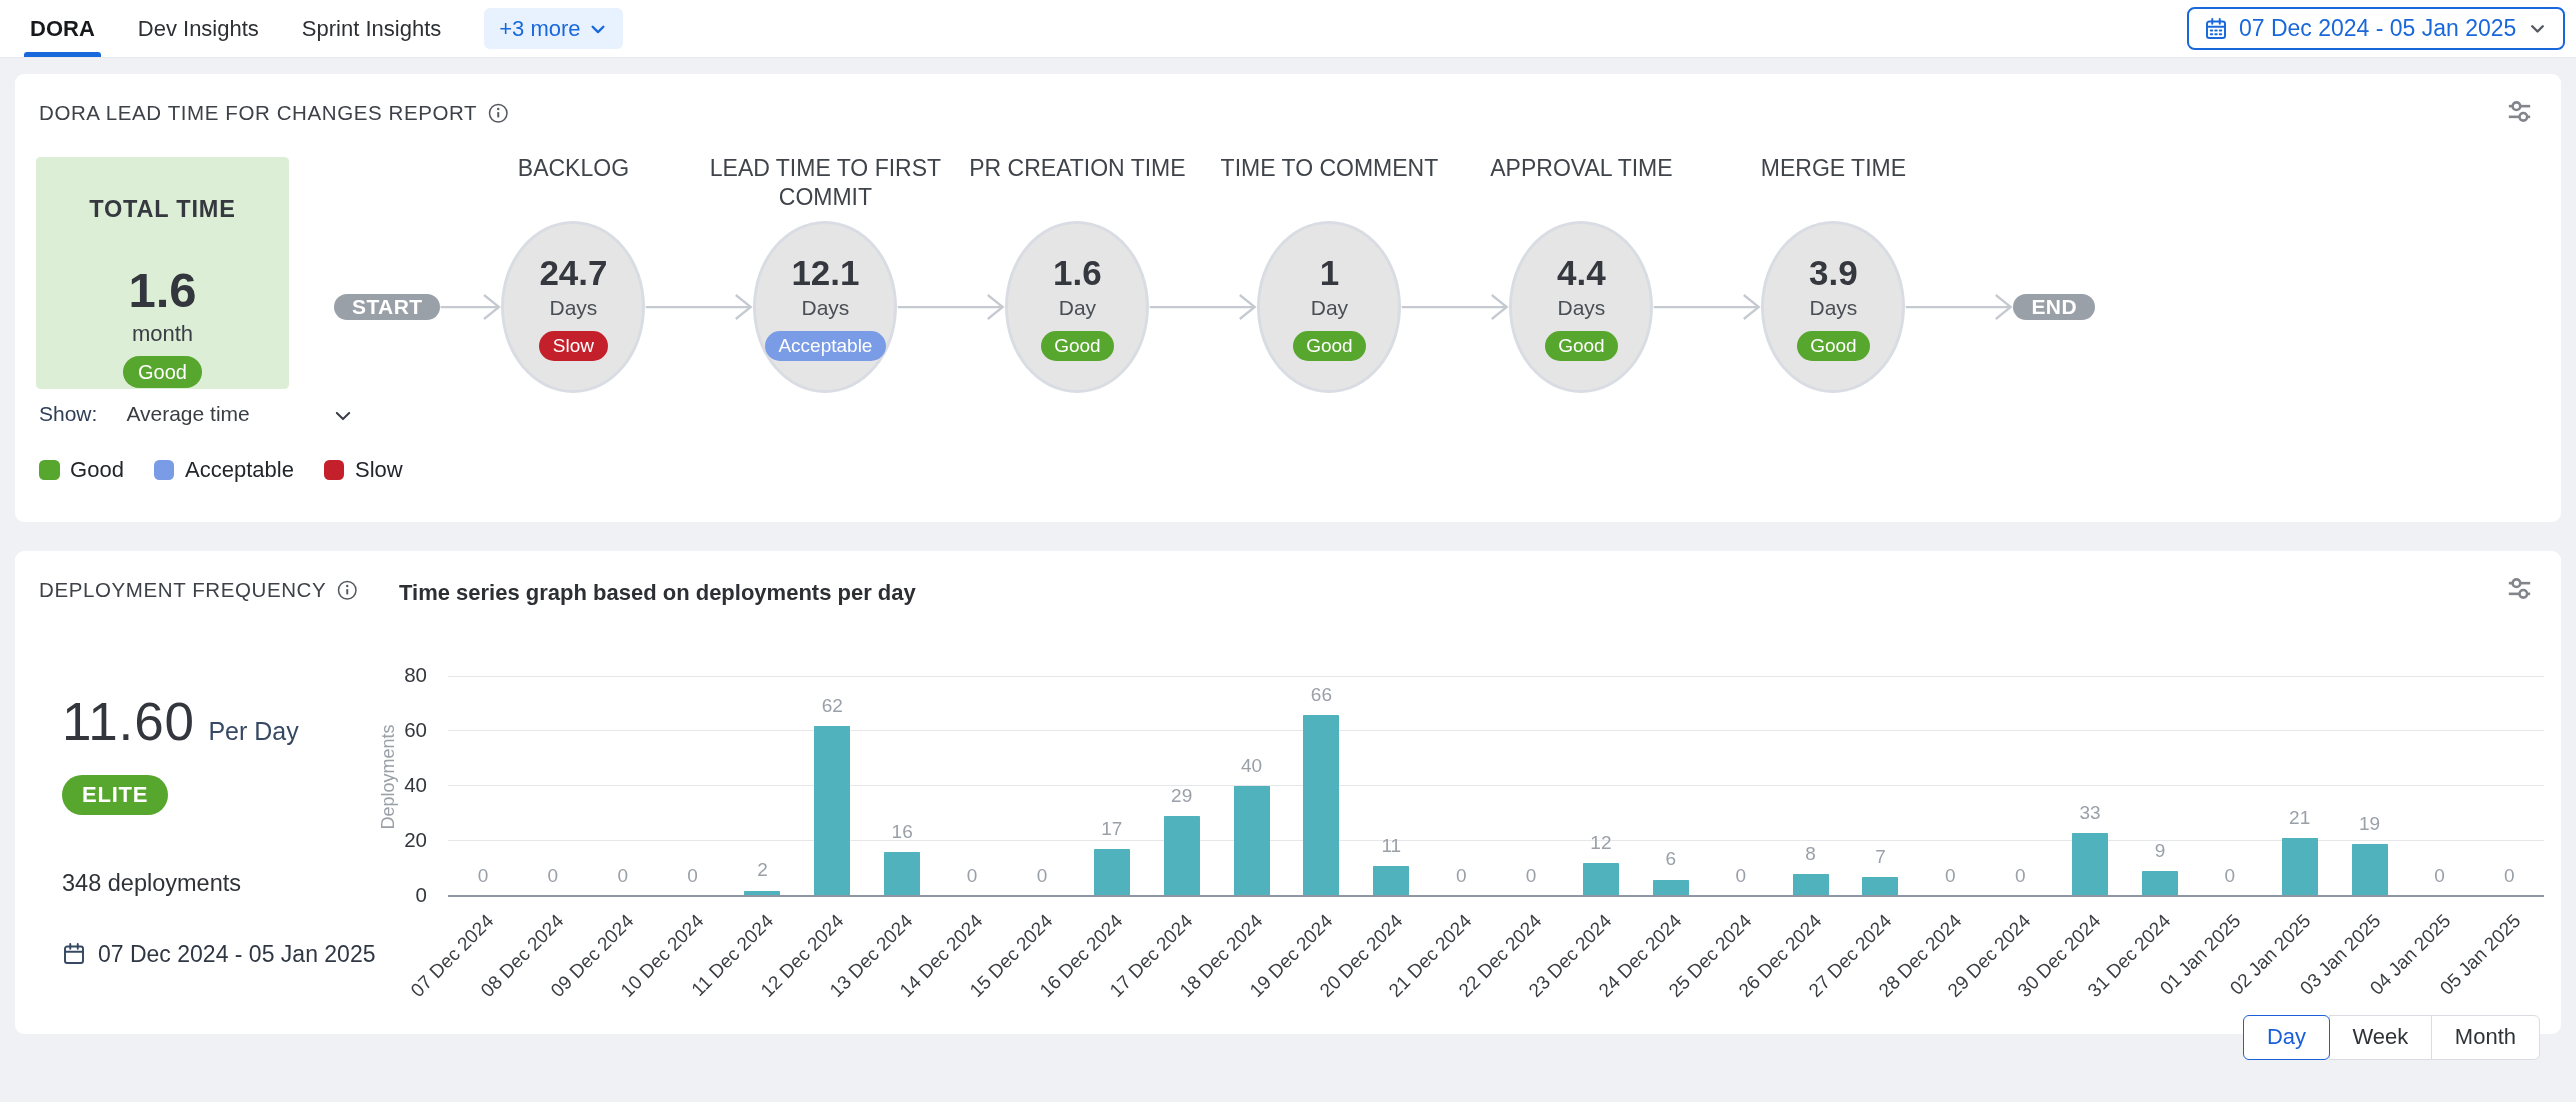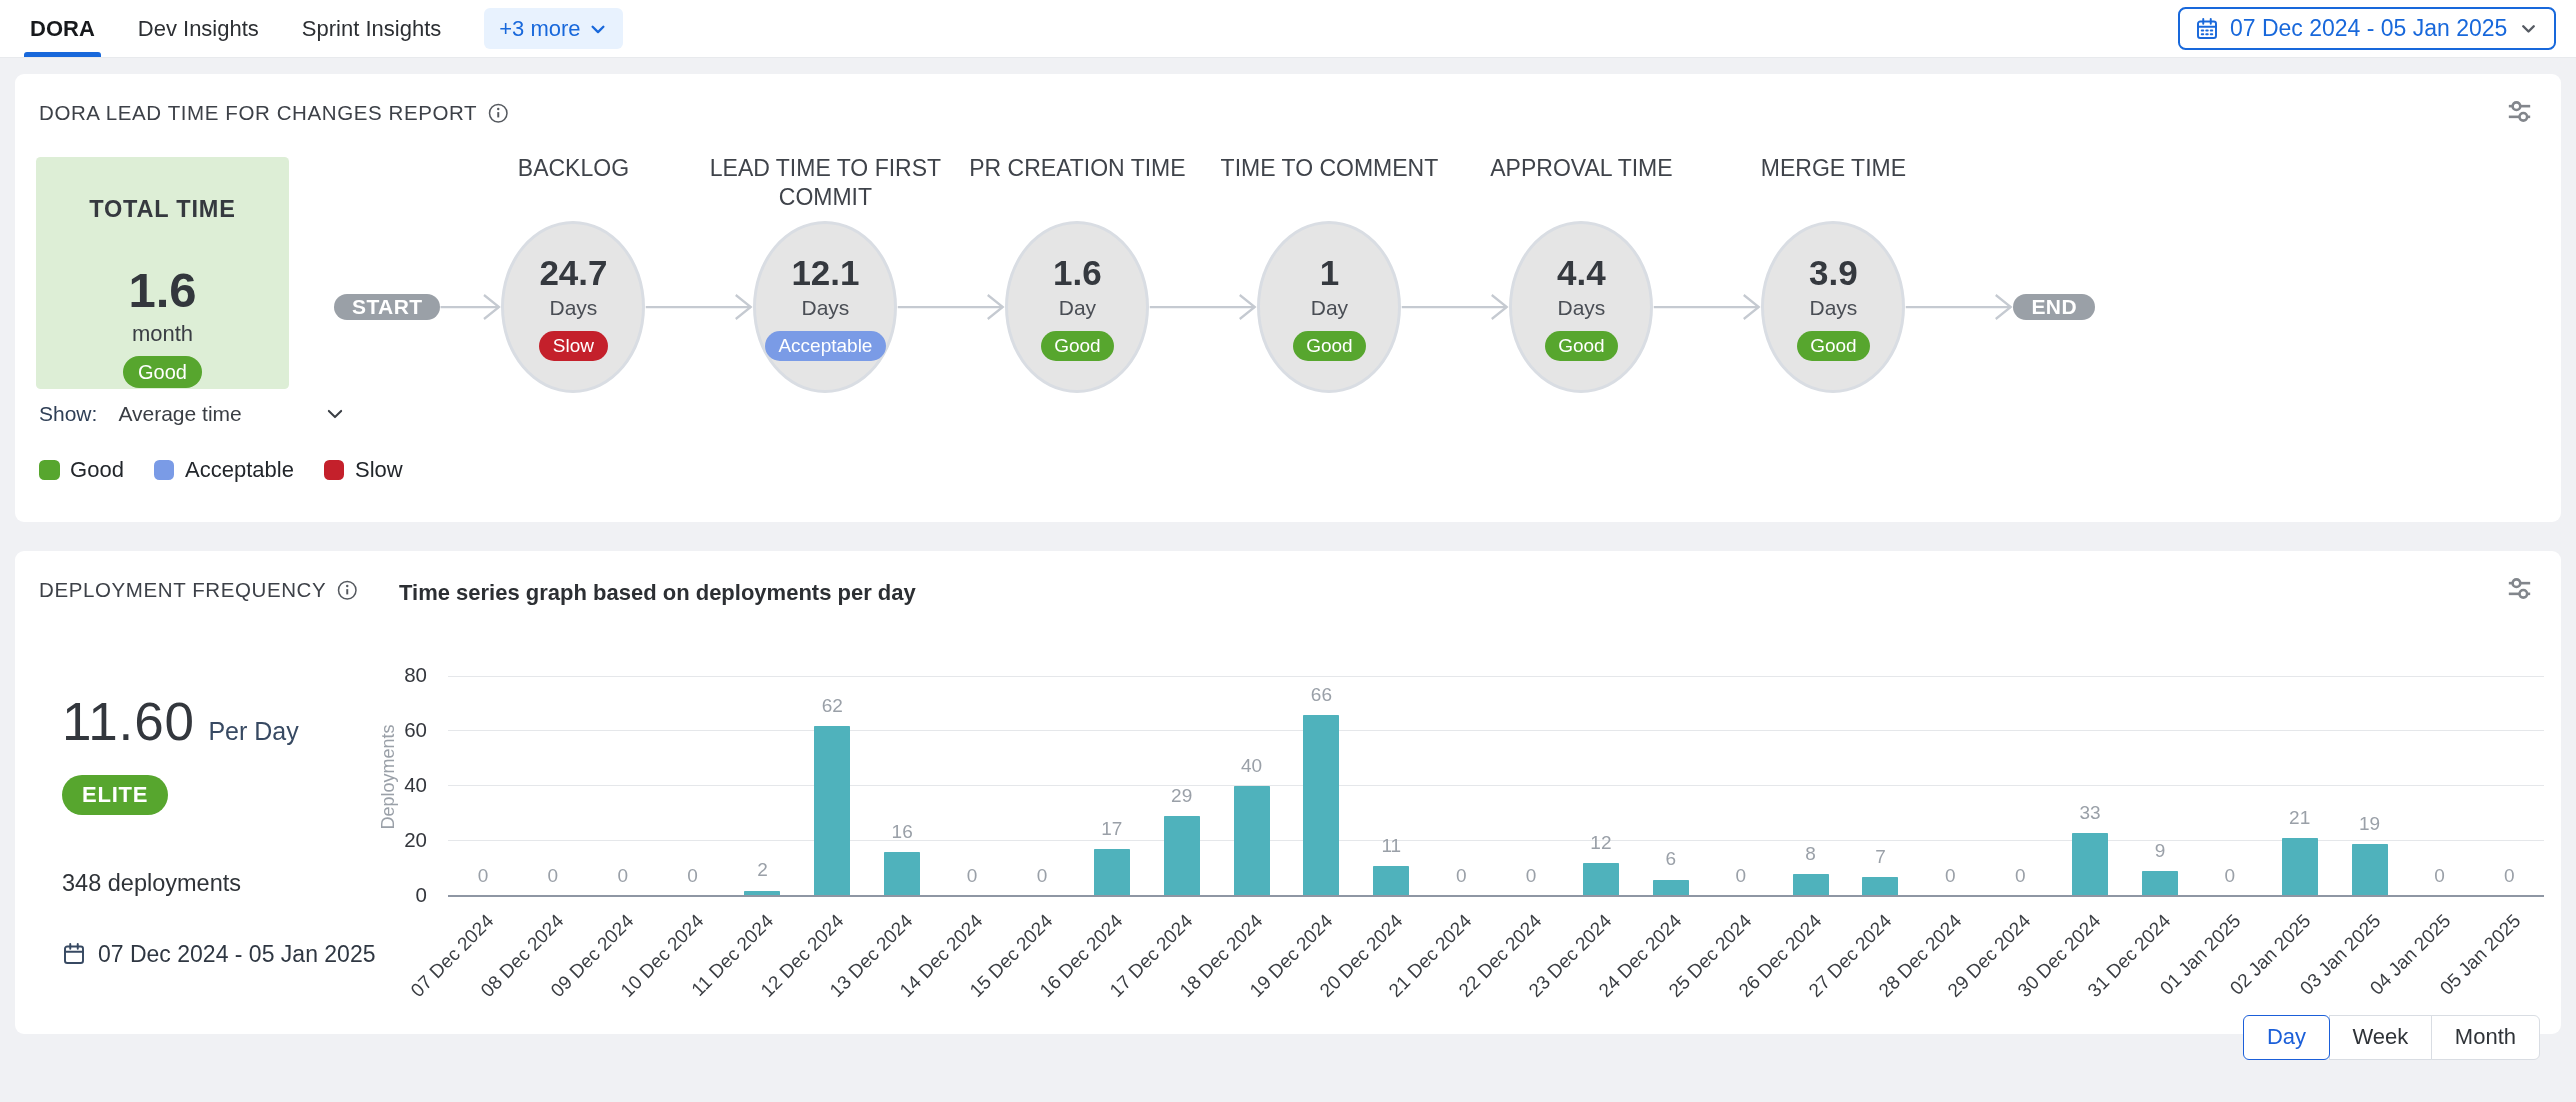--- a/index.html
+++ b/index.html
@@ -9,21 +9,21 @@
     background:#f0f1f4;
     color:#2f3338;
     position:relative;
     overflow:hidden;
   }
 
   
   .topbar {
     position:absolute; top:0; left:0; right:0; height:58px;
     background:#fff; border-bottom:1.5px solid #e8eaed;
-    display:flex; align-items:center; padding:0 20px 0 30px;
+    display:flex; align-items:center; padding:0 11px 0 30px;
   }
   .tabs { display:flex; align-items:center; gap:43px; height:100%; }
   .tab { position:relative; height:100%; display:flex; align-items:center;
          font-size:22px; color:#2c2f33; cursor:pointer; }
   .tab.active { font-weight:700; color:#17191c; }
   .tab.active::after {
     content:""; position:absolute; left:-6px; right:-6px; bottom:0; height:5.3px;
     background:#1868db; border-radius:3px 3px 0 0;
   }
   .more-pill {
@@ -84,21 +84,21 @@
     background:#e5e5e5; display:flex; flex-direction:column; align-items:center; justify-content:center;
   }
   .stage-value { font-size:35px; font-weight:600; color:#35393f; }
   .stage-unit  { font-size:21px; color:#4a4e55; margin-top:3px; }
   .ellipse .badge { margin-top:10.6px; font-size:19px; padding:3.8px 13.7px; }
   .connector { flex:none; }
 
   
   .show-row { position:absolute; left:24px; top:328px; display:flex; align-items:center; font-size:21px; }
   .show-label { color:#2f3f56; font-weight:500; }
-  .show-value { color:#3a3e44; margin-left:21px; display:flex; align-items:center; gap:83px; cursor:pointer; }
+  .show-value { color:#3a3e44; margin-left:29px; display:flex; align-items:flex-end; gap:83px; cursor:pointer; }
   .legend-row { position:absolute; left:24px; top:383px; display:flex; align-items:center; gap:30px; }
   .legend-item { display:flex; align-items:center; gap:10.6px; font-size:22px; color:#22262b; }
   .legend-swatch { width:20.5px; height:20.5px; border-radius:5.3px; }
 
   
   .chart-title { position:absolute; top:29px; left:384px; font-size:22px; font-weight:700; color:#2c2f33; }
   .stats { position:absolute; left:47px; top:140px; }
   .rate-row { display:flex; align-items:baseline; gap:13.7px; }
   .rate-value { font-size:53px; font-weight:500; color:#33373d; letter-spacing:0.8px; }
   .rate-unit { font-size:25px; color:#374962; }

